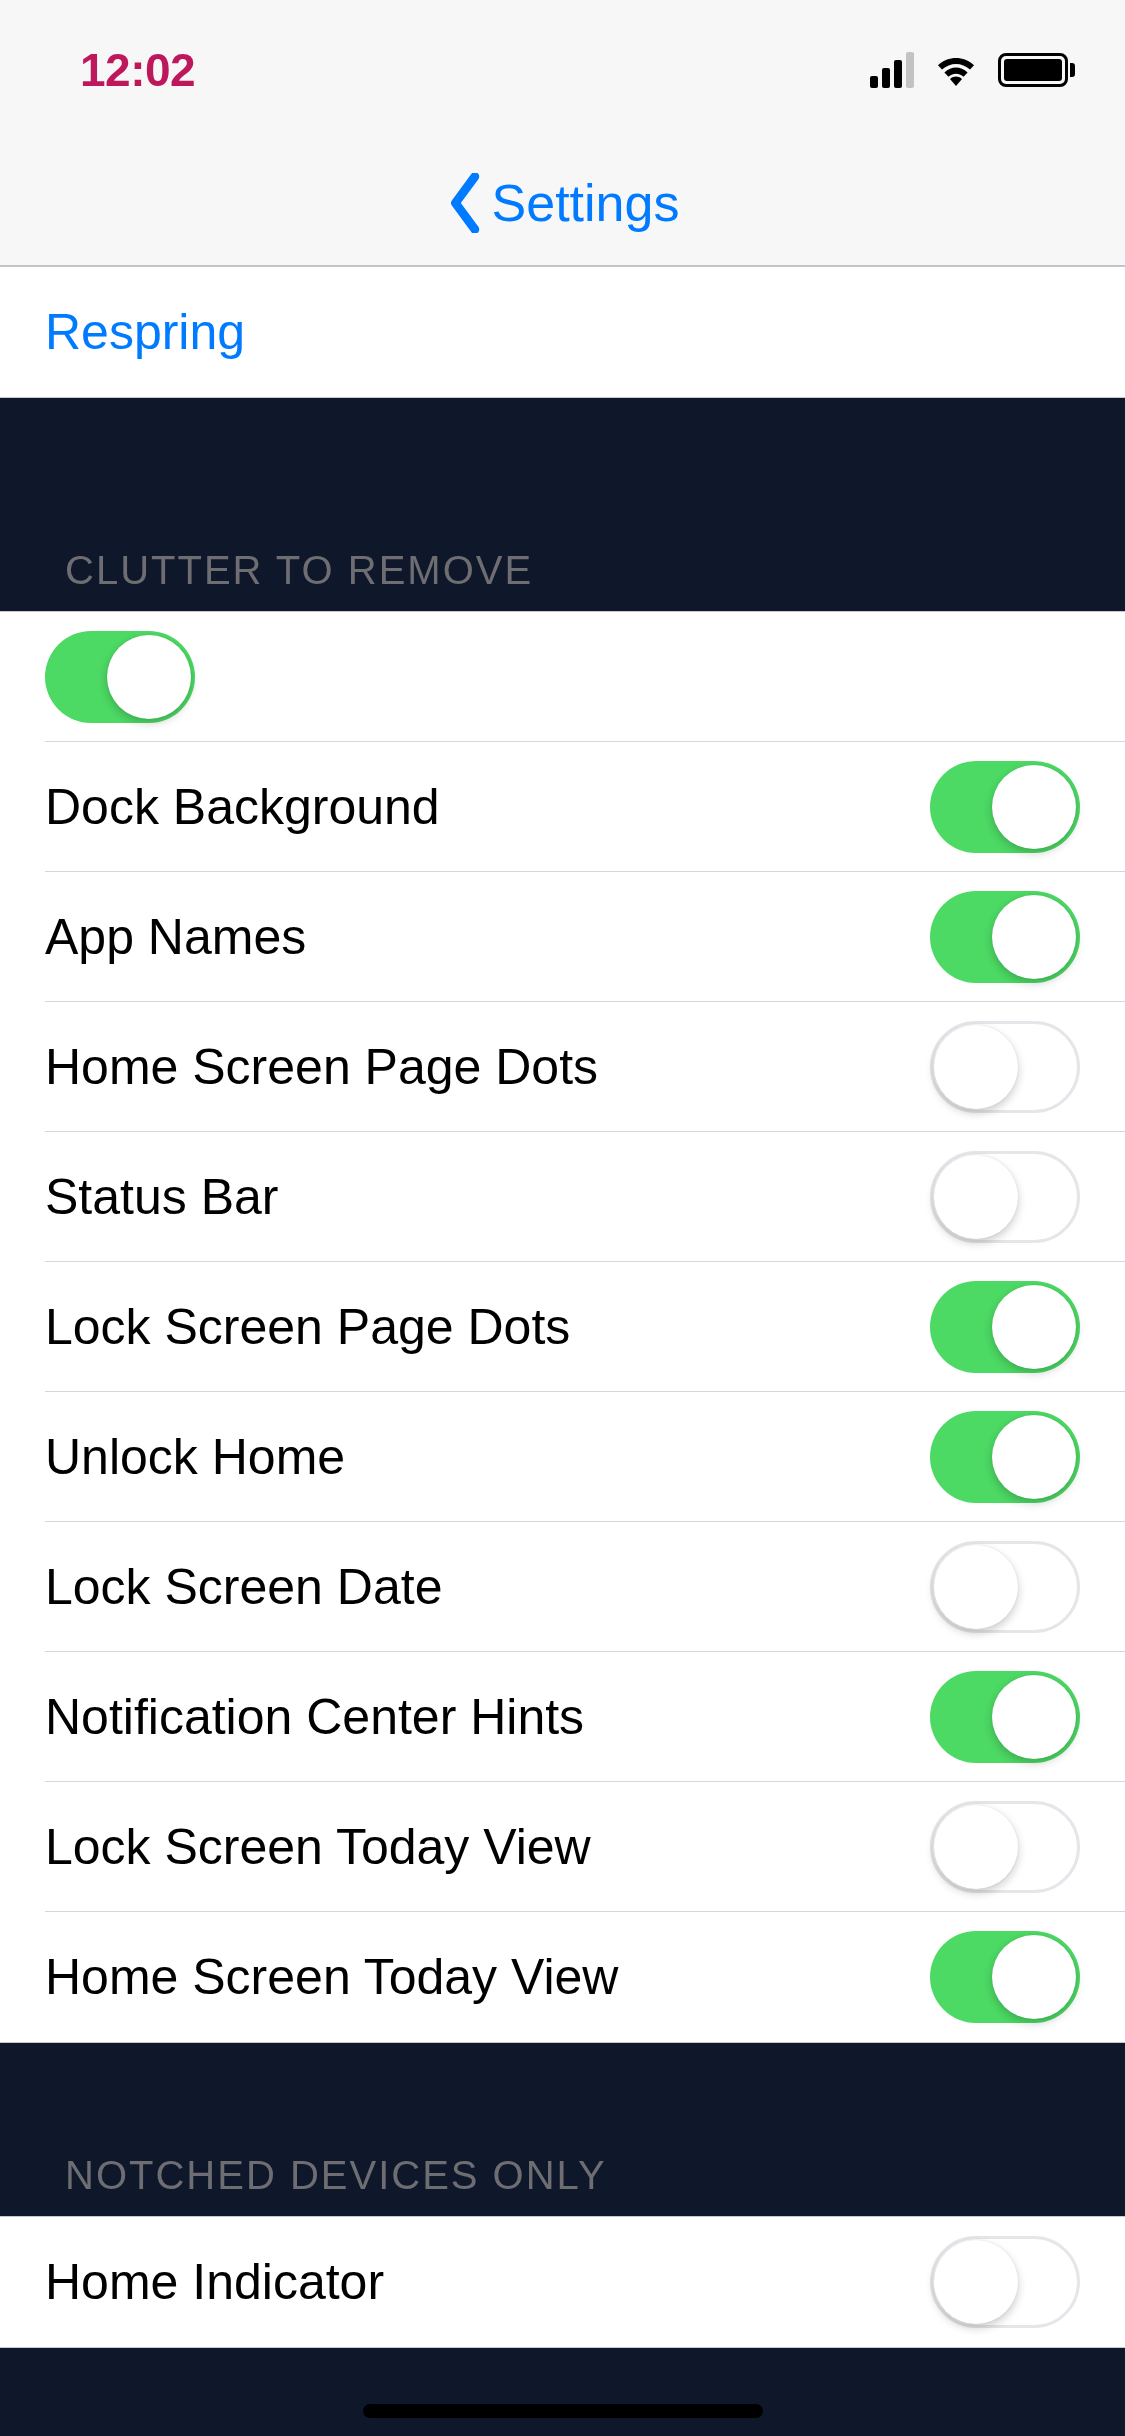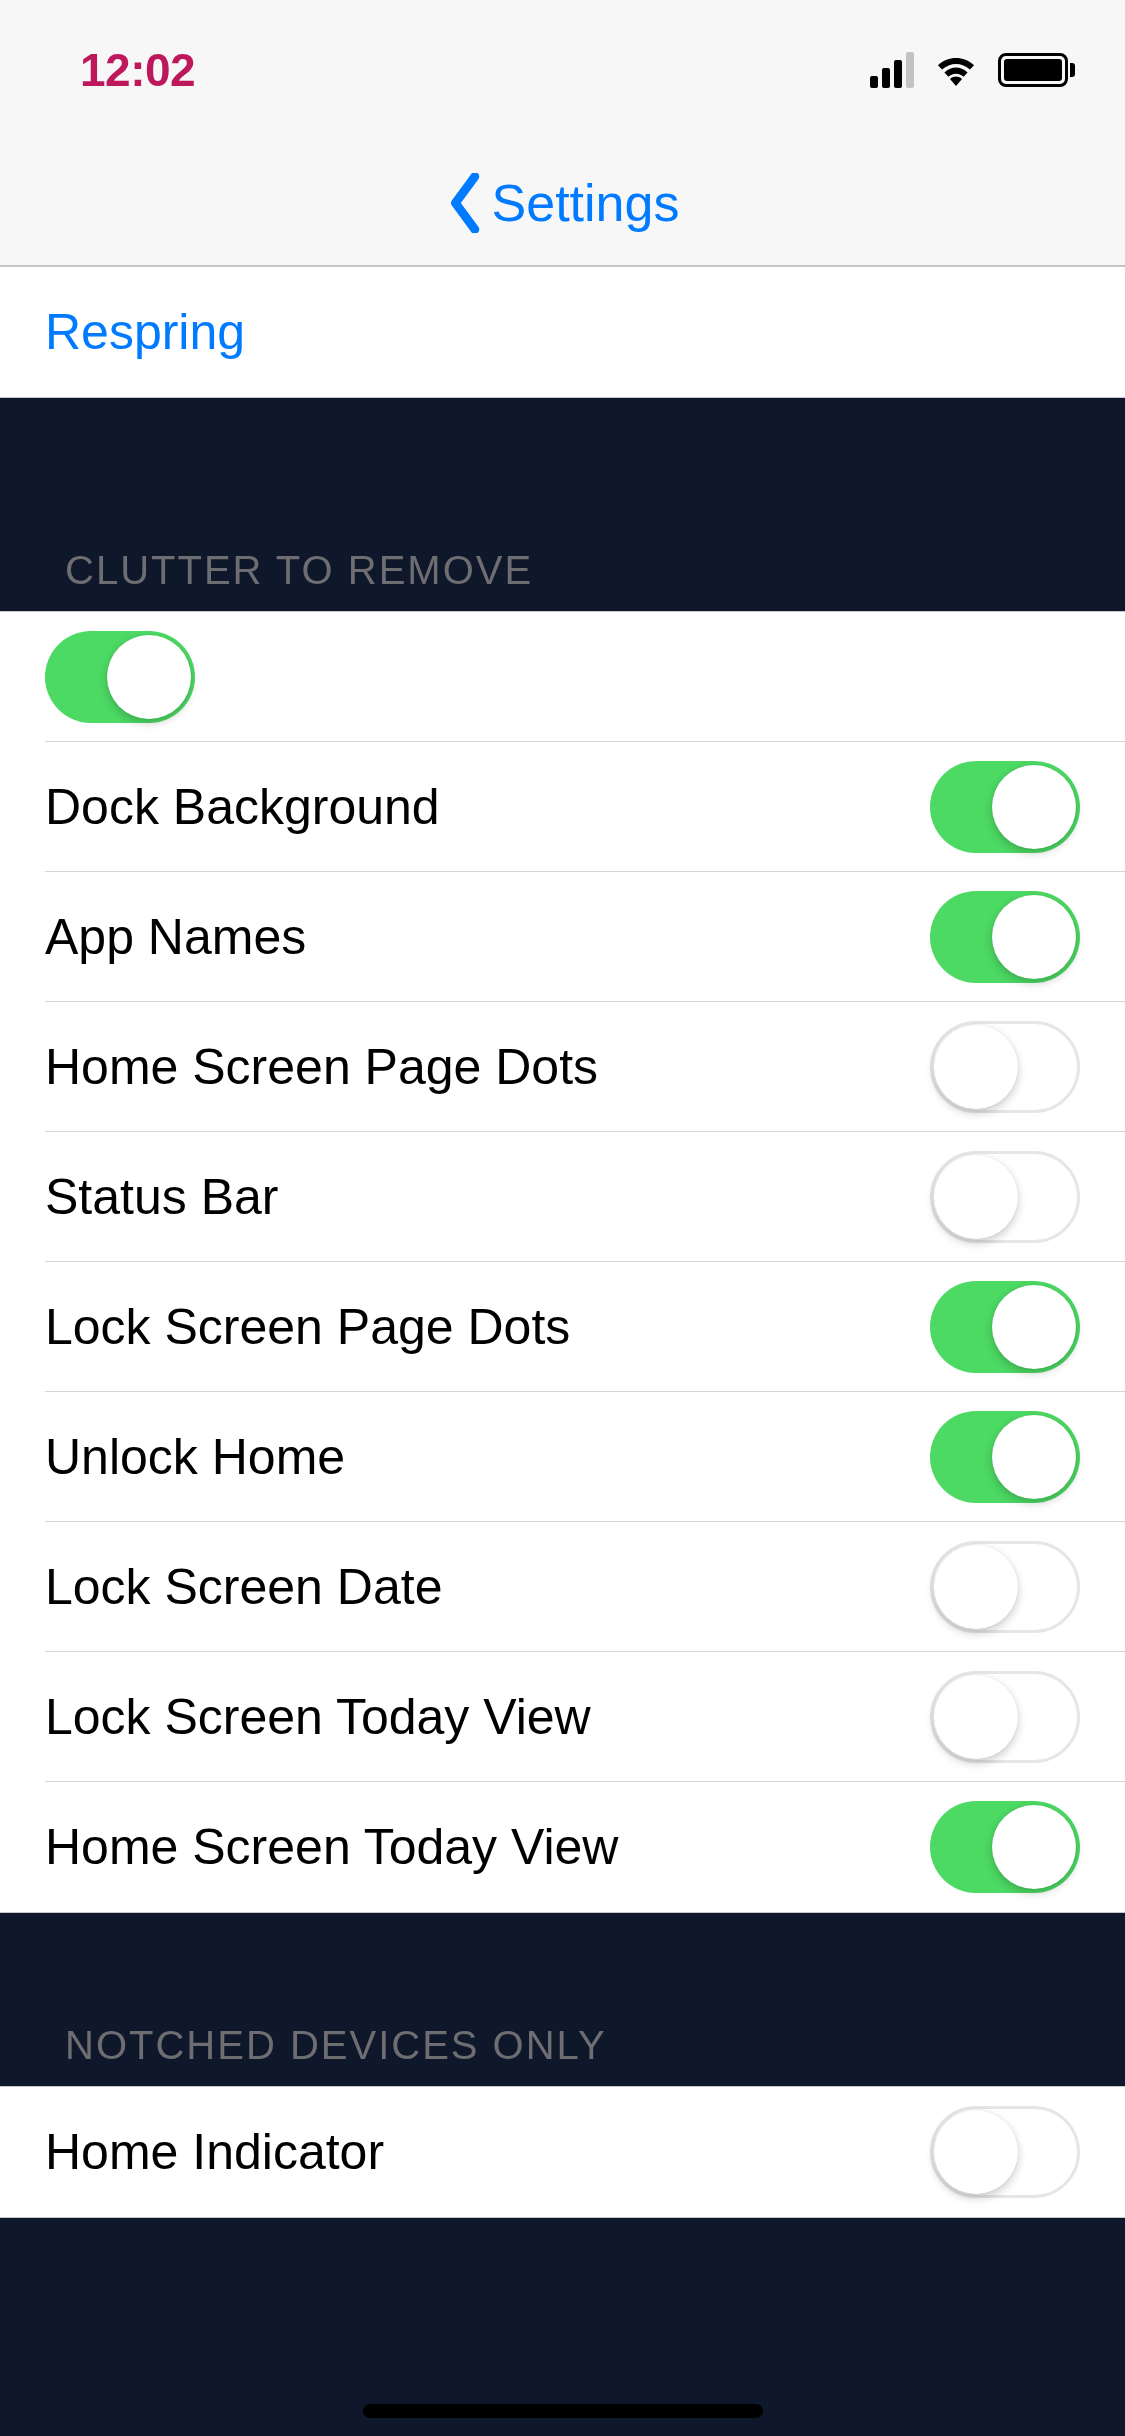--- a/index.html
+++ b/index.html
@@ -299,20 +299,26 @@
               <div class="knob"></div>
             </div>
           </div>
           <div class="cell">
             <span class="cell-label">Lock Screen Date</span>
             <div class="switch" data-on="false">
               <div class="knob"></div>
             </div>
           </div>
           <div class="cell">
+            <span class="cell-label">Notification Center Hints</span>
+            <div class="switch" data-on="true">
+              <div class="knob"></div>
+            </div>
+          </div>
+          <div class="cell">
             <span class="cell-label">Lock Screen Today View</span>
             <div class="switch" data-on="false">
               <div class="knob"></div>
             </div>
           </div>
           <div class="cell">
             <span class="cell-label">Home Screen Today View</span>
             <div class="switch" data-on="true">
               <div class="knob"></div>
             </div>

